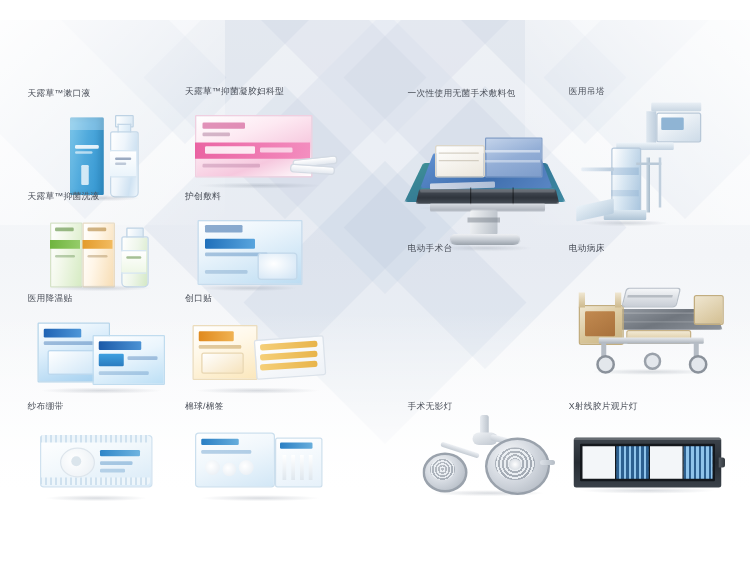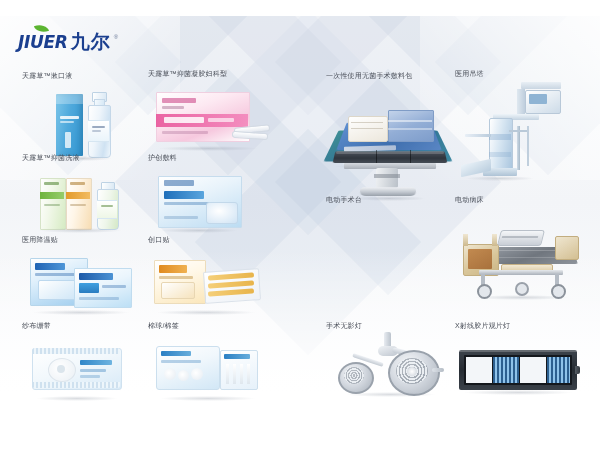--- a/index.html
+++ b/index.html
@@ -180,26 +180,20 @@
     <div class="diamond edge" style="left:-12px;top:-18px;width:160px;height:160px;"></div>
     <div class="diamond edge" style="left:228px;top:162px;width:160px;height:160px;"></div>
 
     <div class="box" style="left:0;top:0;width:180px;height:180px;background:linear-gradient(135deg,rgba(255,255,255,0.95),rgba(255,255,255,0));"></div>
     <div class="box" style="right:0;top:0;width:180px;height:180px;background:linear-gradient(225deg,rgba(255,255,255,0.92),rgba(255,255,255,0));"></div>
     <div class="box" style="left:0;bottom:0;width:600px;height:200px;background:linear-gradient(0deg,rgba(255,255,255,0.98) 30%,rgba(255,255,255,0));"></div>
     <div class="bg-white-top"></div>
     <div class="bg-white-bottom"></div>
   </div>
 
-  <div class="logo">
-    <div class="logo-leaf"></div>
-    <span class="logo-en">JIUER</span>
-    <span class="logo-cn">九尔</span>
-    <span class="logo-tm">®</span>
-  </div>
 
   <div class="cell" style="left:22px;top:72px;width:120px;">
     <div class="cell-label">天露草™漱口液</div>
     <div class="cell-art" style="width:120px;height:72px;margin-top:6px;">
 
       <div class="carton" style="left:34px;top:8px;width:27px;height:62px;background:linear-gradient(100deg,#7cc6ea 0%,#4fa9dc 45%,#2f93cf 100%);box-shadow:inset -3px 0 5px rgba(0,0,0,0.12);"></div>
       <div class="box" style="left:34px;top:8px;width:27px;height:10px;background:rgba(255,255,255,0.28);"></div>
       <div class="tiny-line" style="left:38px;top:30px;width:19px;height:3px;"></div>
       <div class="tiny-line" style="left:38px;top:35px;width:14px;height:2px;opacity:.7;"></div>
       <div class="box" style="left:43px;top:46px;width:6px;height:16px;background:rgba(255,255,255,0.75);border-radius:1px;"></div>

